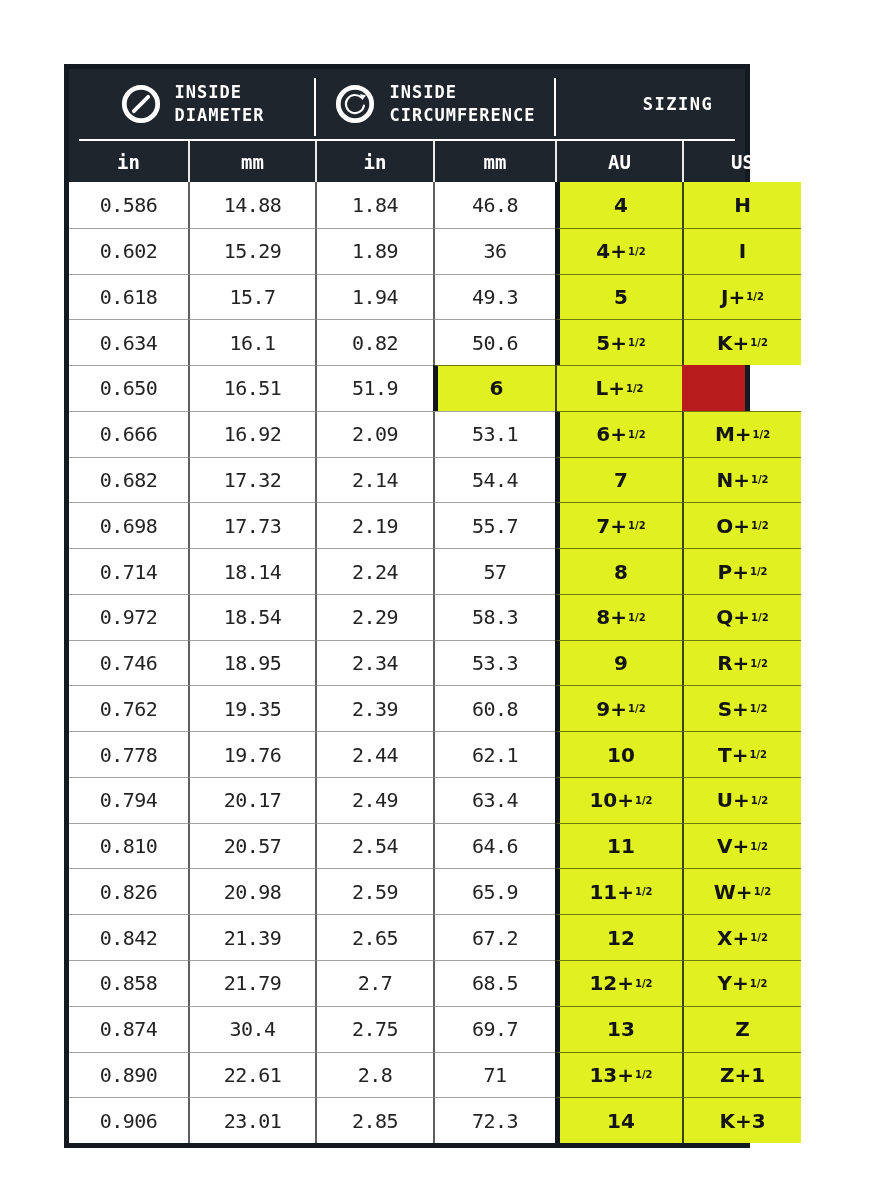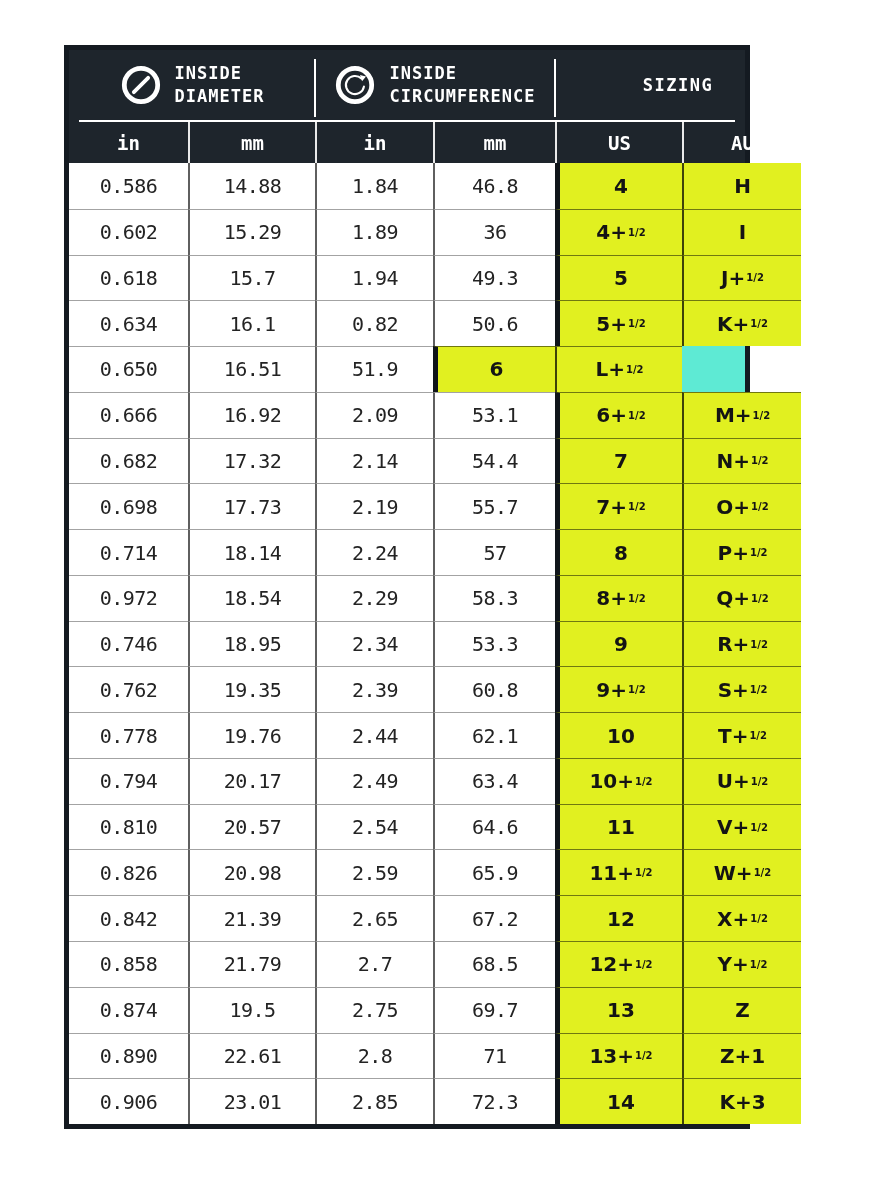--- a/index.html
+++ b/index.html
@@ -1,22 +1,22 @@
 <!DOCTYPE html>
 <html><head>
 <meta charset="utf-8">
 <style>
   html,body { margin:0; padding:0; }
   body {
     width:870px; height:1200px; background:#ffffff; position:relative;
     font-family:"DejaVu Sans Mono", monospace;
   }
   .chart-table {
-    position:absolute; left:64px; top:45px; width:686px; height:1084px;
-    box-sizing:border-box; border:5px solid #141a21; background:#5eead4;
+    position:absolute; left:64px; top:64px; width:686px; height:1084px;
+    box-sizing:border-box; border:5px solid #141a21; background:#b91c1c;
     display:flex; flex-direction:column;
   }
   .thead { background:#1e252c; flex:0 0 auto; }
   .main-header { height:70px; display:grid; grid-template-columns:246px 240px 246px; }
   .hsec { display:flex; align-items:center; justify-content:center; gap:13px; position:relative; }
   .hsec.divided::before {
     content:""; position:absolute; left:-1px; top:9px; bottom:3px; width:2px; background:#ffffff;
   }
   .hicon { flex:0 0 auto; display:flex; }
   .htext {
@@ -86,22 +86,22 @@
 
     </div>
 
     <div class="header-rule"></div>
 
     <div class="subheader">
       <div class="shcell">in</div>
       <div class="shcell">mm</div>
       <div class="shcell">in</div>
       <div class="shcell">mm</div>
+      <div class="shcell">AU</div>
       <div class="shcell">US</div>
-      <div class="shcell">AU</div>
     </div>
   </div>
 
   <div class="tbody">
       <div class="row">
         <div class="cell c0 data-cell">0.586</div>
         <div class="cell c1 data-cell">14.88</div>
         <div class="cell c2 data-cell">1.84</div>
         <div class="cell c3 data-cell">46.8</div>
         <div class="cell c4 size-cell">4</div>
@@ -312,21 +312,21 @@
           <span>12+</span>
           <span class="frac">1/2</span>
         </div>
         <div class="cell c5 size-cell">
           <span>Y+</span>
           <span class="frac">1/2</span>
         </div>
       </div>
       <div class="row">
         <div class="cell c0 data-cell">0.874</div>
-        <div class="cell c1 data-cell">19.5</div>
+        <div class="cell c1 data-cell">30.4</div>
         <div class="cell c2 data-cell">2.75</div>
         <div class="cell c3 data-cell">69.7</div>
         <div class="cell c4 size-cell">13</div>
         <div class="cell c5 size-cell">Z</div>
       </div>
       <div class="row">
         <div class="cell c0 data-cell">0.890</div>
         <div class="cell c1 data-cell">22.61</div>
         <div class="cell c2 data-cell">2.8</div>
         <div class="cell c3 data-cell">71</div>

